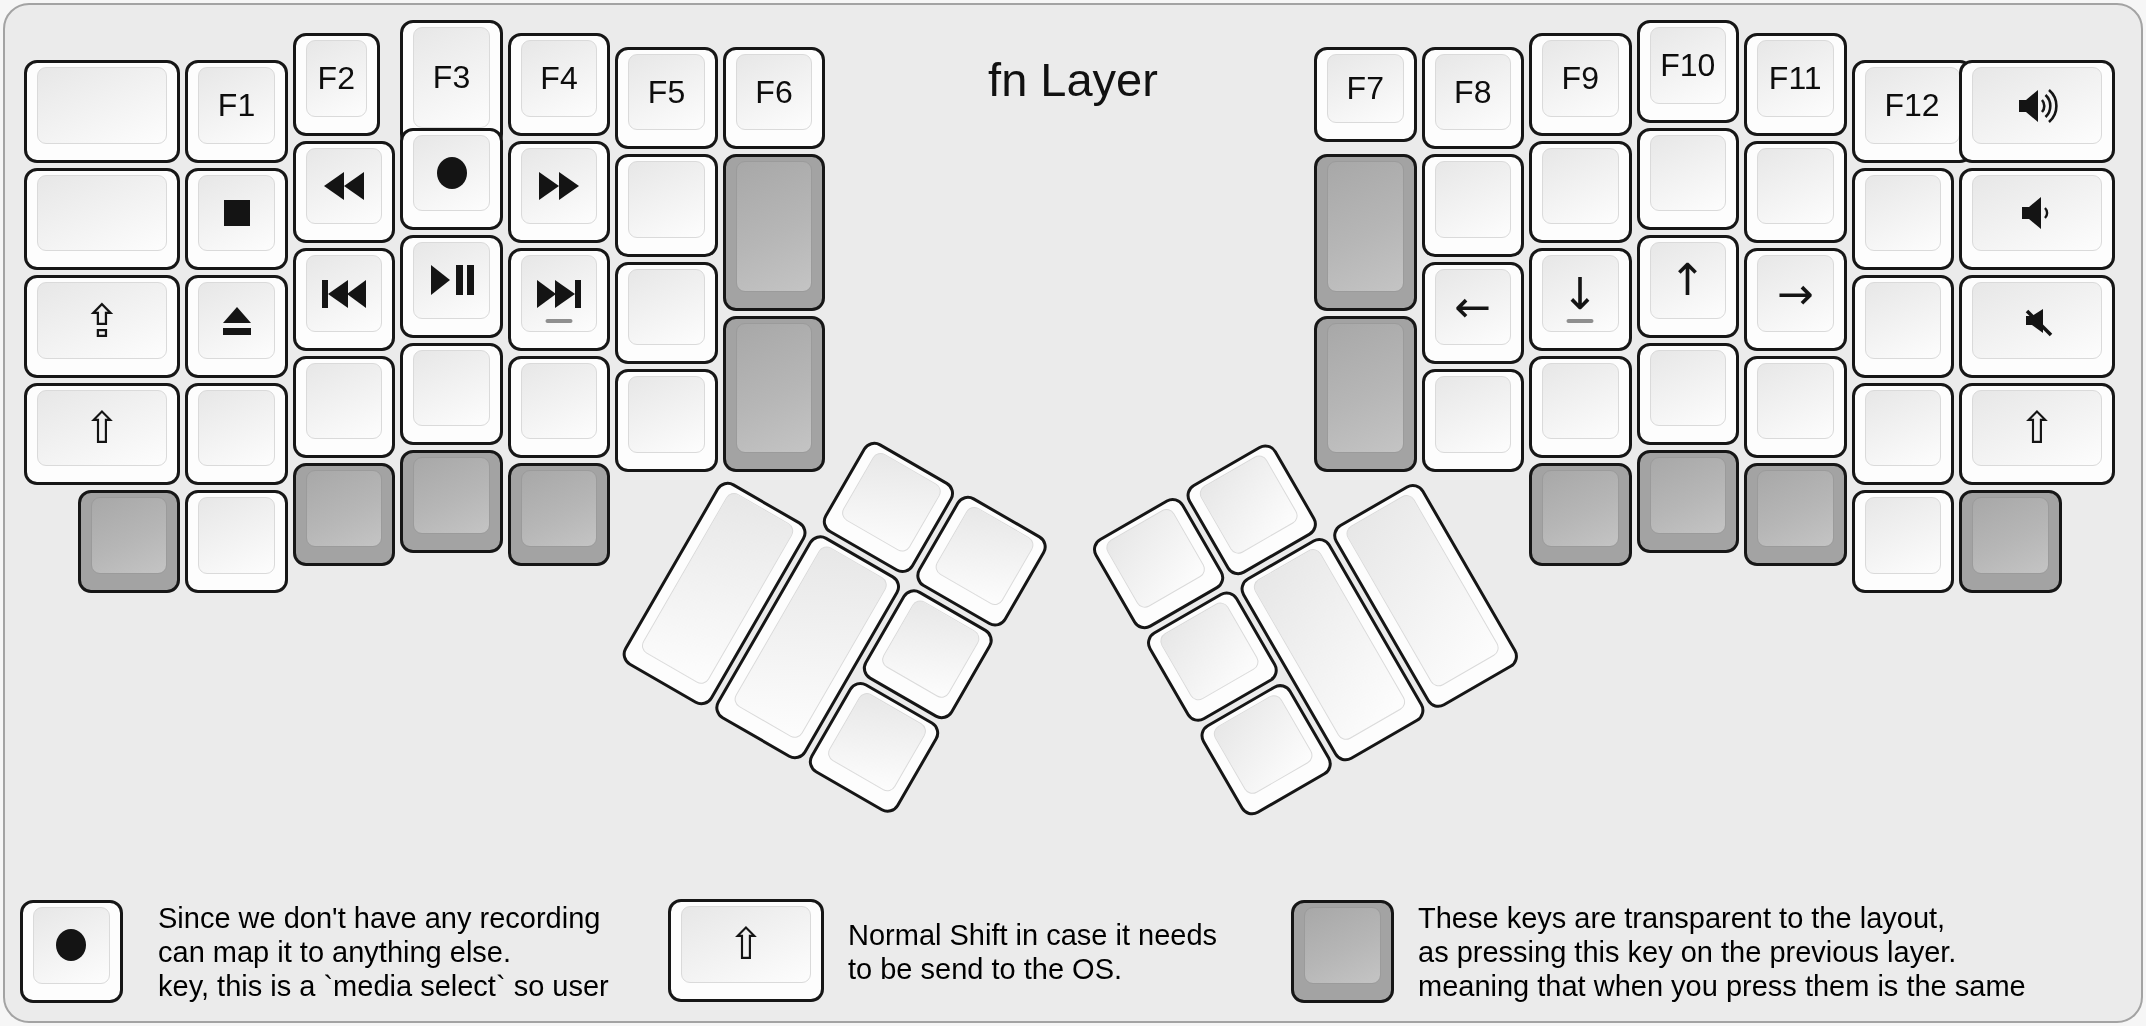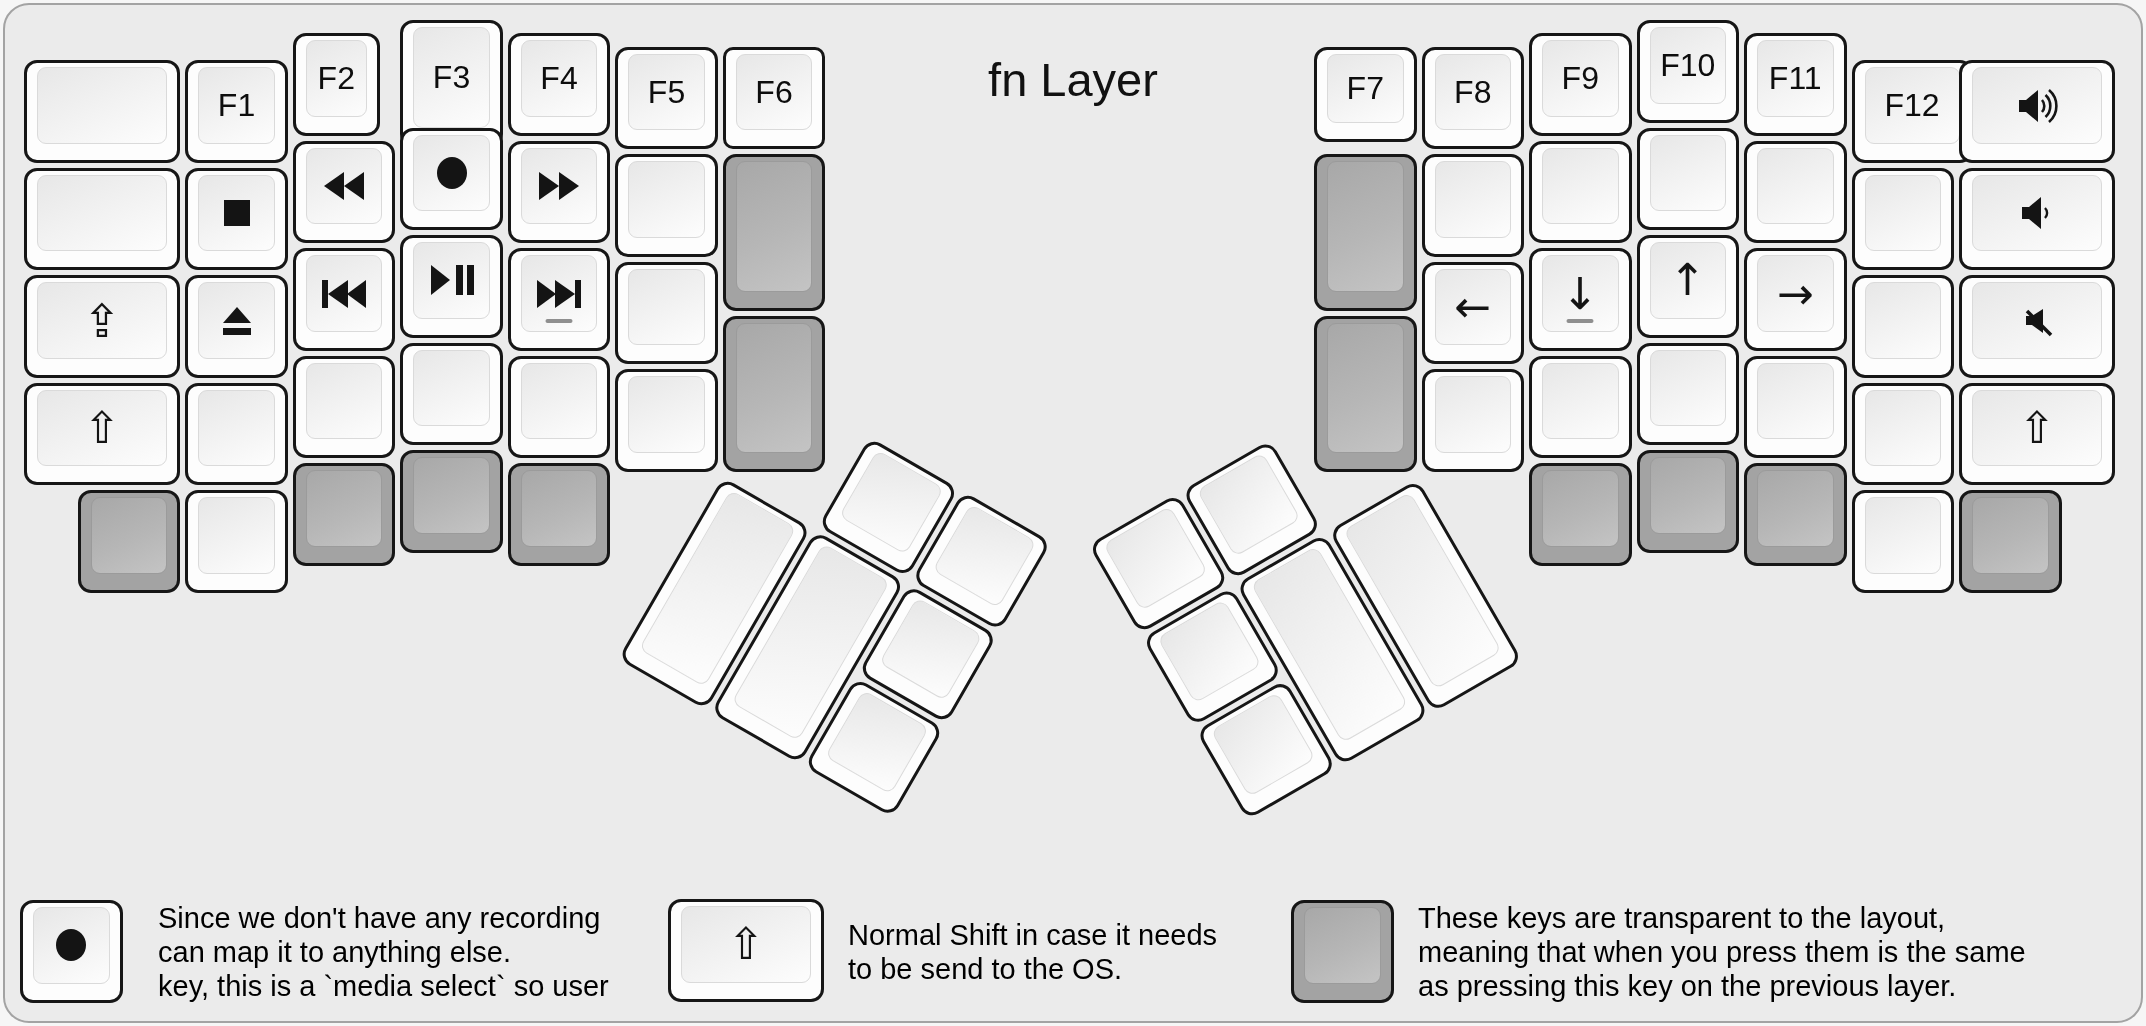--- a/index.html
+++ b/index.html
@@ -54,21 +54,21 @@
       <div class="key white" style="left: 507.75px; top: 33.4375px; width: 102.5px; height: 102.5px;">
         <div class="keytop">
           <span class="klabel">F4</span>
         </div>
       </div>
       <div class="key white" style="left: 615.25px; top: 46.875px; width: 102.5px; height: 102.5px;">
         <div class="keytop">
           <span class="klabel">F5</span>
         </div>
       </div>
-      <div class="key white" style="left: 722.75px; top: 46.875px; width: 102.5px; height: 102.5px; border-radius: 10px;">
+      <div class="key white" style="left: 722.75px; top: 46.875px; width: 102.5px; height: 102.5px;">
         <div class="keytop">
           <span class="klabel">F6</span>
         </div>
       </div>
       <div class="key white" style="left: 24px; top: 167.812px; width: 156.25px; height: 102.5px;">
         <div class="keytop"></div>
       </div>
       <div class="key white" style="left: 185.25px; top: 167.812px; width: 102.5px; height: 102.5px;">
         <div class="keytop">
           <span>
@@ -406,17 +406,17 @@
       </div>
       <div class="legend-text" style="left: 848px; top: 918px;">
         <div>Normal Shift in case it needs</div>
         <div>to be send to the OS.</div>
       </div>
       <div class="key gray" style="left: 1291px; top: 900px; width: 102.5px; height: 102.5px;">
         <div class="keytop"></div>
       </div>
       <div class="legend-text" style="left: 1418px; top: 901px;">
         <div>These keys are transparent to the layout,</div>
+        <div>as pressing this key on the previous layer.</div>
         <div>meaning that when you press them is the same</div>
-        <div>as pressing this key on the previous layer.</div>
       </div>
     </div>
 </div>
 
 </body></html>

